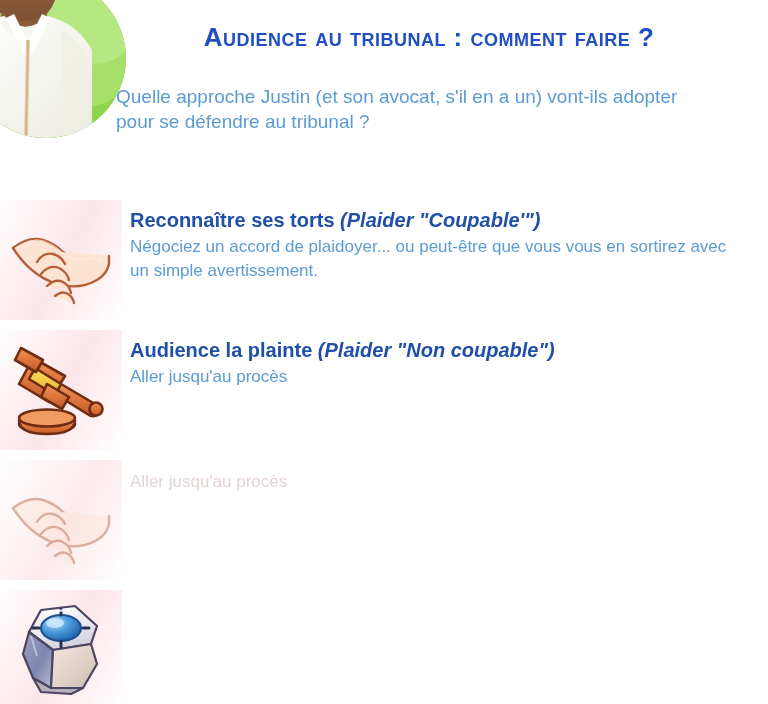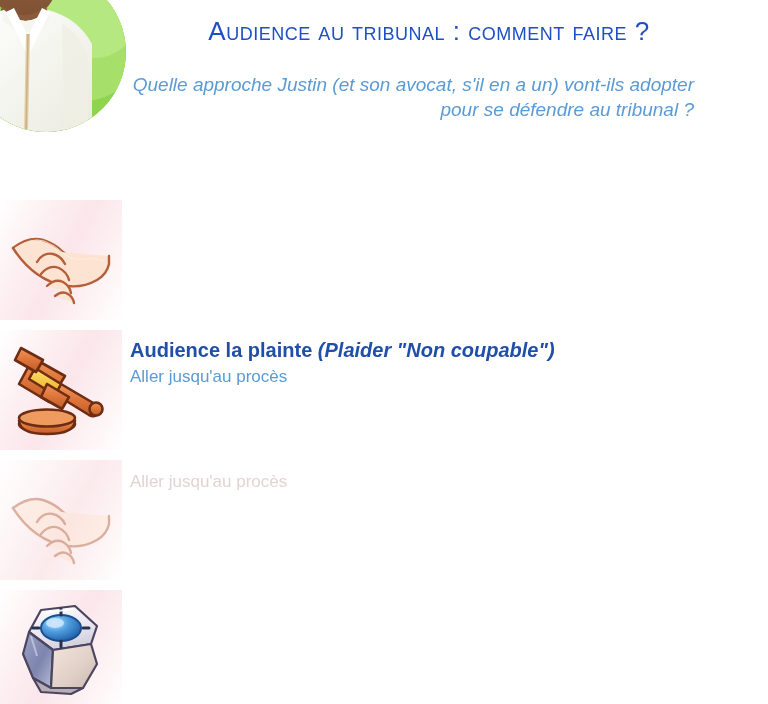--- a/index.html
+++ b/index.html
@@ -29,39 +29,38 @@
     width: 160px;
     height: 160px;
     border-radius: 50%;
     overflow: hidden;
     background:
       radial-gradient(circle at 72% 34%, #a9e06a 0%, #8fd44f 38%, #6fc134 70%, #5cb229 100%);
   }
   .avatar svg { display: block; }
 
   .title {
-    margin: 8px;
+    margin: 14px;
     padding: 6px 28px 0 118px;
     text-align: center;
     color: #1f4fc4;
     font-size: 26px;
-    font-weight: normal;
+    font-weight: bold;
     font-variant: small-caps;
     letter-spacing: 0.5px;
     line-height: 1.38;
   }
 
   .subtitle {
-    margin: 4px;
+    margin: 12px;
     padding: 14px 70px 0 104px;
-    text-align: right;
+    text-align: left;
     color: #5b9bd5;
     font-size: 19px;
     line-height: 1.33;
-    font-style: italic;
   }
 
   
   .options {
     position: absolute;
     left: 0;
     top: 200px;
     right: 0;
   }
 
@@ -187,20 +186,24 @@
           <path d="M6 36 q16 -12 30 -8 q12 4 20 12 q10 8 20 6 q10 -2 22 2 l0 8 q-14 6 -26 2 l-10 -4"></path>
           <path d="M6 36 q10 16 24 26 q14 10 30 12 q16 2 30 -6 q10 -6 12 -16 l0 -8"></path>
           <path d="M30 50 q6 -10 16 -8 q8 2 12 10"></path>
           <path d="M34 62 q8 -10 18 -6 q8 4 10 12"></path>
           <path d="M40 74 q8 -8 16 -4 q7 4 8 11"></path>
           <path d="M48 84 q7 -6 13 -2 q5 3 6 9"></path>
         </g>
         <path d="M8 36 q16 -11 29 -7 q11 4 19 12 q10 8 21 6 q10 -2 21 2" fill="none" stroke="#fff0e4" stroke-width="1" opacity="0.8"></path>
       </svg>
     </div>
+    <div class="option-text">
+      <div class="option-heading"><span>Reconnaître ses torts </span><span class="paren">(Plaider "Coupable'")</span></div>
+      <p class="option-desc">Négociez un accord de plaidoyer... ou peut-être que vous vous en sortirez avec un simple avertissement.</p>
+    </div>
   </div>
 
   <div class="option-row">
     <div class="thumb">
       <svg width="104" height="100" viewBox="0 0 104 100">
         <defs>
           <linearGradient id="woodg" x1="0" y1="0" x2="0" y2="1">
             <stop offset="0%" stop-color="#f0955a"></stop>
             <stop offset="45%" stop-color="#e0783c"></stop>
             <stop offset="100%" stop-color="#c15b29"></stop>

